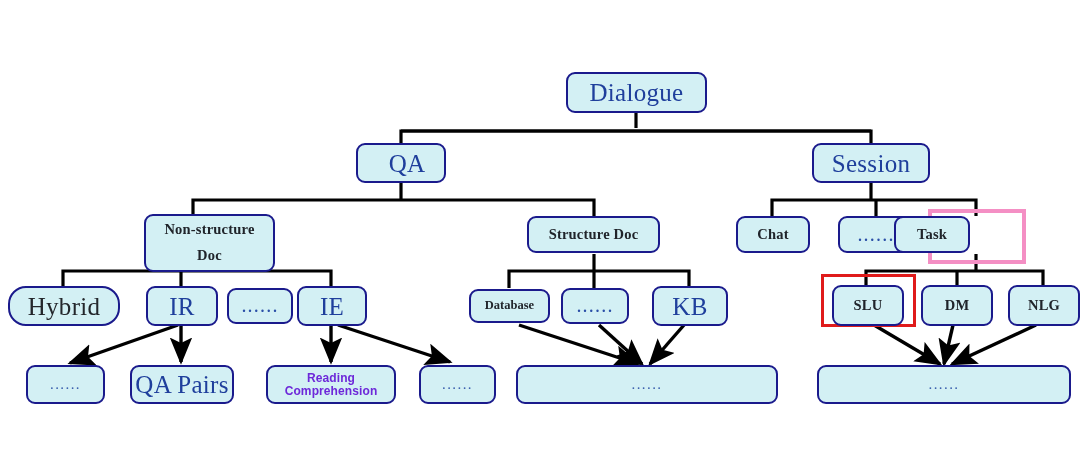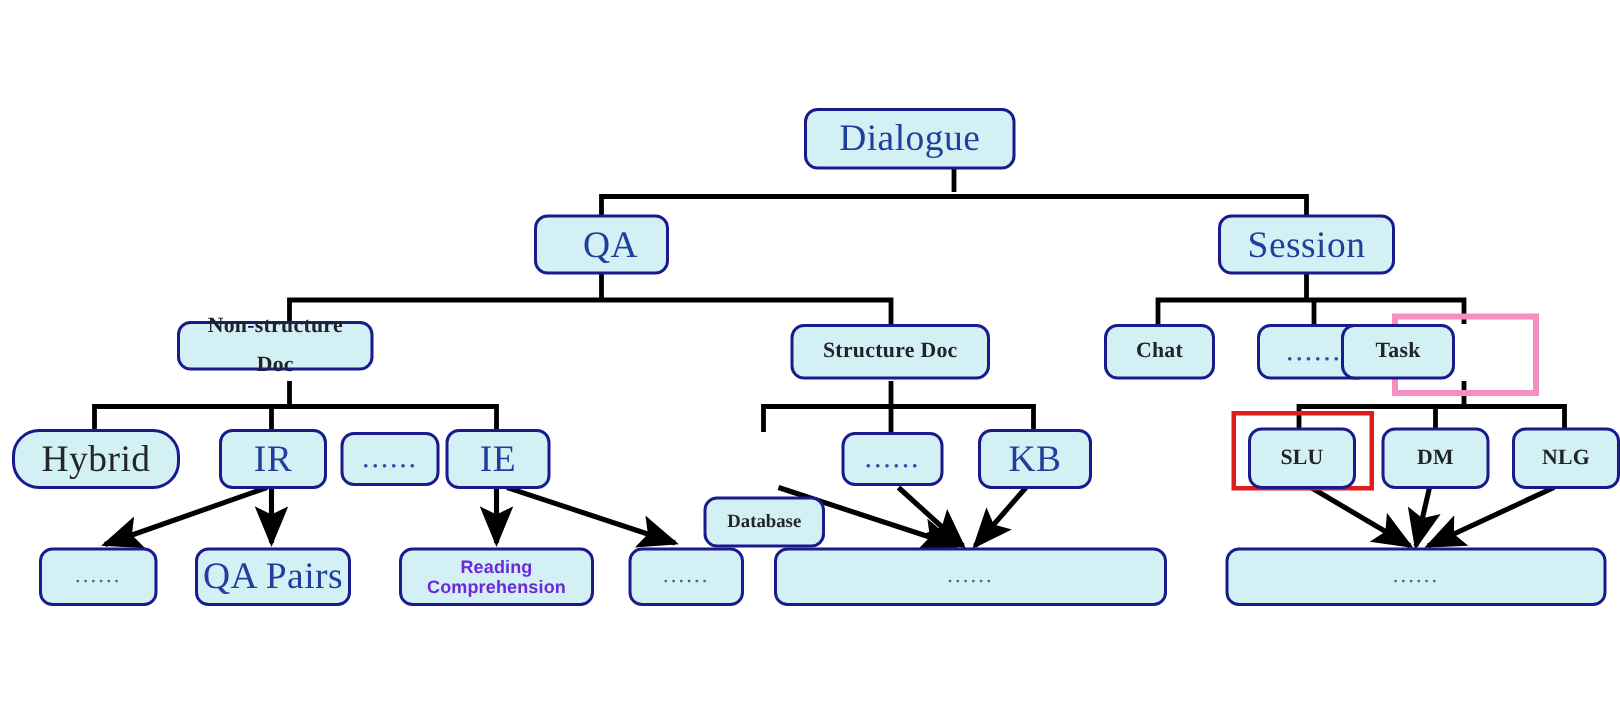--- a/index.html
+++ b/index.html
@@ -152,32 +152,32 @@
 
       <path d="M874,325 L940,364"></path>
       <path d="M953,325 L944,364"></path>
       <path d="M1036,325 L952,364"></path>
     </g>
   </svg>
 
   <div class="highlight hl-pink" style="left:928px; top:209px; width:98px; height:55px;"></div>
   <div class="highlight hl-red" style="left:821px; top:274px; width:95px; height:53px;"></div>
 
-  <div class="node t-serif-blue" style="left:536px; top:72px; width:141px; height:41px;">
+  <div class="node t-serif-blue" style="left:566px; top:72px; width:141px; height:41px;">
     <span class="lbl">Dialogue</span>
   </div>
 
   <div class="node t-serif-blue" style="left:356px; top:143px; width:90px; height:40px;padding-left:12px;">
     <span class="lbl">QA</span>
   </div>
   <div class="node t-serif-blue" style="left:812px; top:143px; width:118px; height:40px;">
     <span class="lbl">Session</span>
   </div>
 
-  <div class="node t-bold-sm" style="left:118px; top:214px; width:131px; height:33px; flex-direction:column;gap:10px;">
+  <div class="node t-bold-sm" style="left:144px; top:214px; width:131px; height:58px; flex-direction:column;gap:10px;">
     <span class="lbl">Non-structure</span>
     <span class="lbl2">Doc</span>
   </div>
   <div class="node t-bold-sm" style="left:527px; top:216px; width:133px; height:37px;">
     <span class="lbl">Structure Doc</span>
   </div>
   <div class="node t-bold-sm" style="left:736px; top:216px; width:74px; height:37px;">
     <span class="lbl">Chat</span>
   </div>
   <div class="node t-dots-blue" style="left:838px; top:216px; width:76px; height:37px;">
@@ -192,21 +192,21 @@
   </div>
   <div class="node t-serif-blue" style="left:146px; top:286px; width:72px; height:40px;">
     <span class="lbl">IR</span>
   </div>
   <div class="node t-dots-blue" style="left:227px; top:288px; width:66px; height:36px;">
     <span class="lbl">......</span>
   </div>
   <div class="node t-serif-blue" style="left:297px; top:286px; width:70px; height:40px;">
     <span class="lbl">IE</span>
   </div>
-  <div class="node t-bold-db" style="left:469px; top:289px; width:81px; height:34px;margin-top:42px;">
+  <div class="node t-bold-db" style="left:469px; top:289px; width:81px; height:34px;">
     <span class="lbl">Database</span>
   </div>
   <div class="node t-dots-blue" style="left:561px; top:288px; width:68px; height:36px;">
     <span class="lbl">......</span>
   </div>
   <div class="node t-serif-blue" style="left:652px; top:286px; width:76px; height:40px;">
     <span class="lbl">KB</span>
   </div>
   <div class="node t-bold-sm" style="left:921px; top:285px; width:72px; height:41px;">
     <span class="lbl">DM</span>

